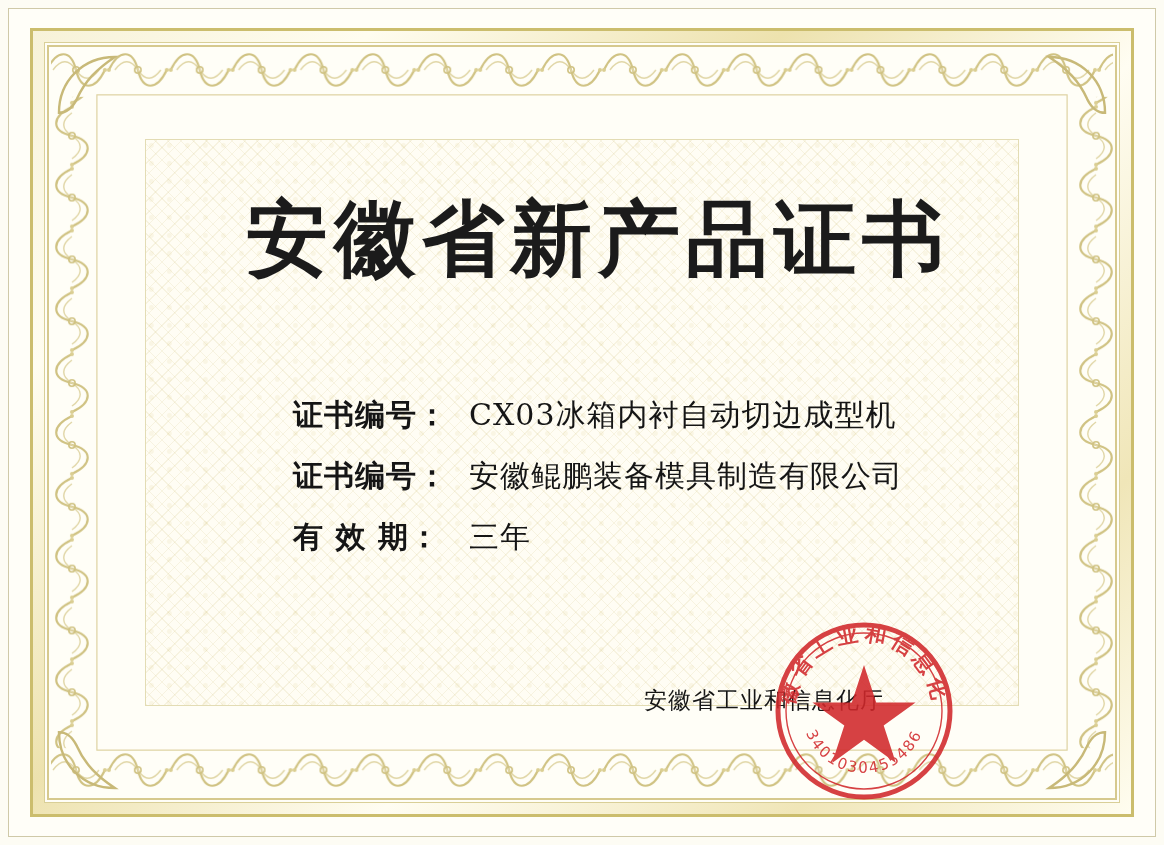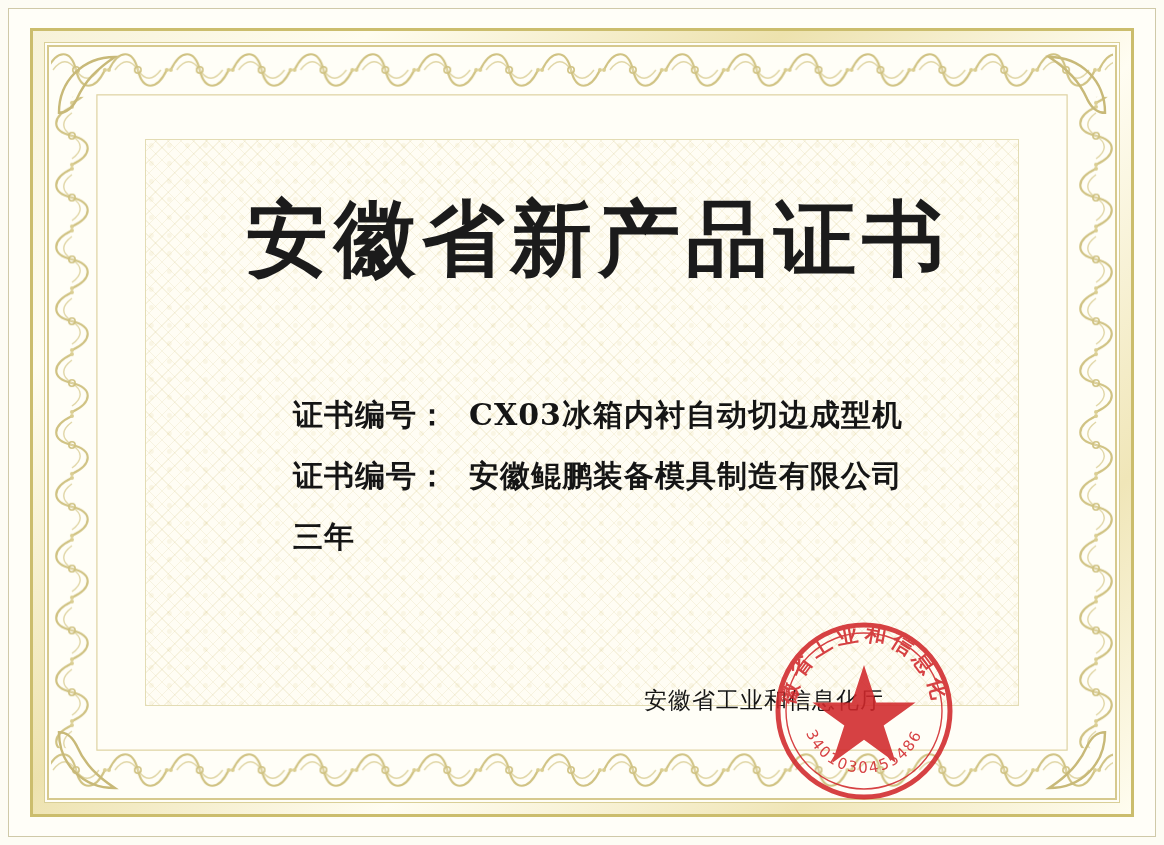--- a/index.html
+++ b/index.html
@@ -128,21 +128,21 @@
   }
 
   .field-label {
     width: 176px;
     flex: 0 0 176px;
     font-weight: bold;
     letter-spacing: 1px;
   }
 
   .field-value {
-    font-weight: bold;
+    font-weight: normal;
     letter-spacing: 1px;
   }
 
   
   .signature {
     position: absolute;
     right: 205px;
     top: 640px;
     text-align: center;
     width: 300px;
@@ -227,20 +227,21 @@
           <span class="field-value">CX03冰箱内衬自动切边成型机</span>
         </div>
 
         <div class="field-row">
           <span class="field-label">证书编号：</span>
           <span class="field-value">安徽鲲鹏装备模具制造有限公司</span>
         </div>
 
 
         <div class="field-row">
+          <span class="field-label">有 效 期：</span>
           <span class="field-value">三年</span>
         </div>
 
       </div>
 
       <div class="signature">
         <div class="sig-line">安徽省工业和信息化厅</div>
       </div>
 
       <div class="seal">

